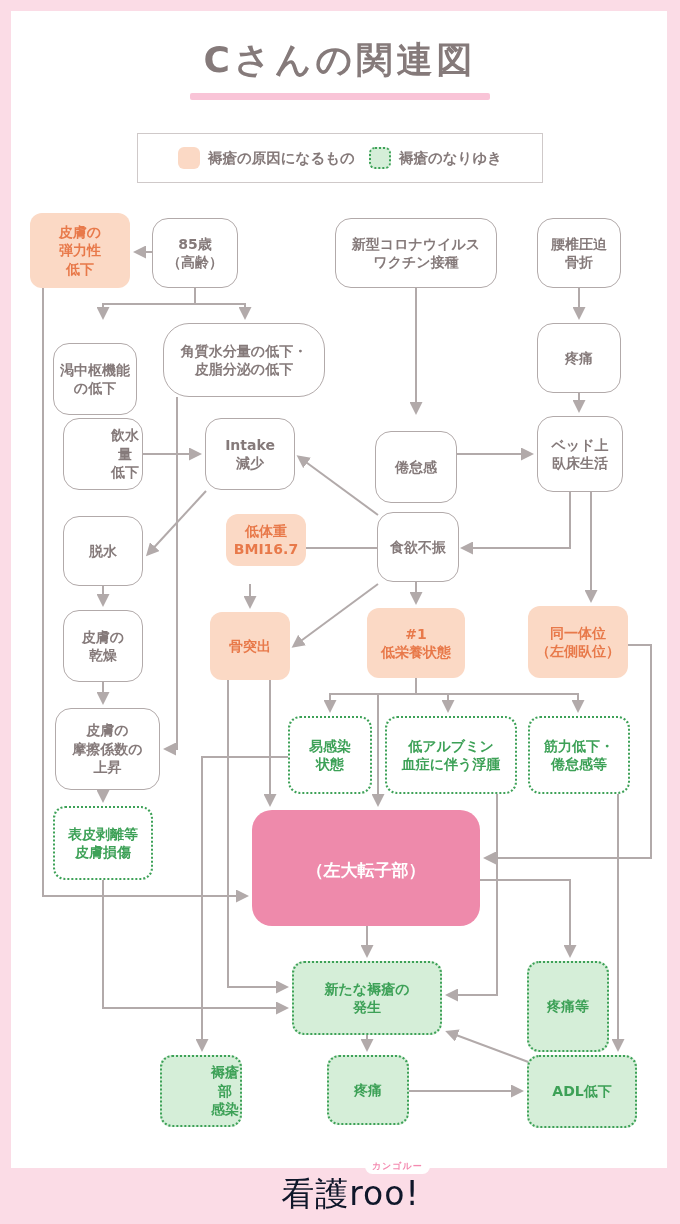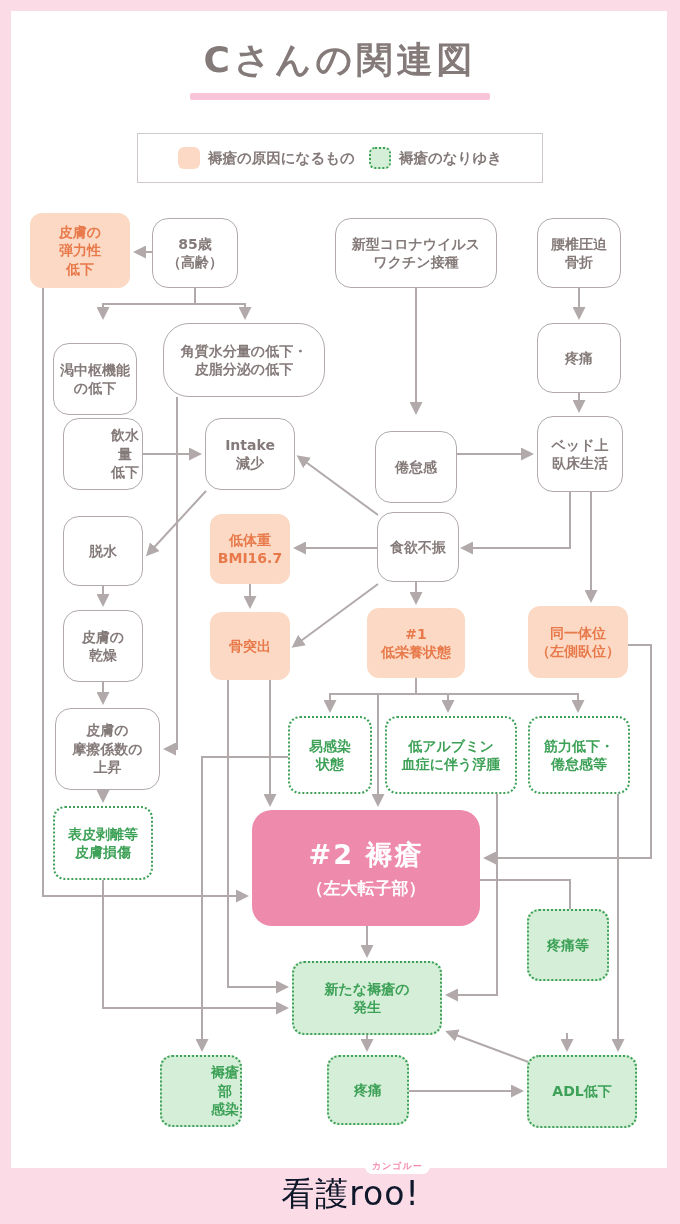--- a/index.html
+++ b/index.html
@@ -125,45 +125,45 @@
 皮脂分泌の低下</span></div>
       <div class="node t-plain" style="left: 537px; top: 323px; width: 84px; height: 70px;"><span class="nl">疼痛</span></div>
       <div class="node t-plain" style="left: 63px; top: 418px; width: 80px; height: 72px; padding-left: 44px;"><span class="nl">飲水量
 低下</span></div>
       <div class="node t-plain" style="left: 205px; top: 418px; width: 90px; height: 72px;"><span class="nl">Intake
 減少</span></div>
       <div class="node t-plain" style="left: 375px; top: 418px; width: 82px; height: 72px; margin-top: 13px;"><span class="nl">倦怠感</span></div>
       <div class="node t-plain" style="left: 537px; top: 416px; width: 86px; height: 76px;"><span class="nl">ベッド上
 臥床生活</span></div>
       <div class="node t-plain" style="left: 63px; top: 516px; width: 80px; height: 70px;"><span class="nl">脱水</span></div>
-      <div class="node t-cause" style="left: 210px; top: 514px; width: 80px; height: 70px;"><span class="nl">低体重
+      <div class="node t-cause" style="left: 226px; top: 514px; width: 80px; height: 52px;"><span class="nl">低体重
 BMI16.7</span></div>
       <div class="node t-plain" style="left: 377px; top: 512px; width: 82px; height: 70px;"><span class="nl">食欲不振</span></div>
       <div class="node t-plain" style="left: 63px; top: 610px; width: 80px; height: 72px;"><span class="nl">皮膚の
 乾燥</span></div>
       <div class="node t-cause" style="left: 210px; top: 612px; width: 80px; height: 68px;"><span class="nl">骨突出</span></div>
       <div class="node t-cause" style="left: 367px; top: 608px; width: 98px; height: 70px;"><span class="nl">#1
 低栄養状態</span></div>
       <div class="node t-cause" style="left: 528px; top: 606px; width: 100px; height: 72px;"><span class="nl">同一体位
 （左側臥位）</span></div>
       <div class="node t-plain" style="left: 55px; top: 708px; width: 105px; height: 82px;"><span class="nl">皮膚の
 摩擦係数の
 上昇</span></div>
       <div class="node t-outcome" style="left: 288px; top: 716px; width: 84px; height: 78px;"><span class="nl">易感染
 状態</span></div>
       <div class="node t-outcome" style="left: 385px; top: 716px; width: 132px; height: 78px;"><span class="nl">低アルブミン
 血症に伴う浮腫</span></div>
       <div class="node t-outcome" style="left: 528px; top: 716px; width: 102px; height: 78px;"><span class="nl">筋力低下・
 倦怠感等</span></div>
       <div class="node t-outcome" style="left: 53px; top: 806px; width: 100px; height: 74px;"><span class="nl">表皮剥離等
 皮膚損傷</span></div>
-      <div class="node t-main" style="left: 252px; top: 810px; width: 228px; height: 116px;"><span class="nl">#2 褥瘡</span><span class="ns">（左大転子部）</span></div>
+      <div class="node t-main" style="left: 252px; top: 810px; width: 228px; height: 116px;"><span class="ns">（左大転子部）</span></div>
       <div class="node t-outcome-filled" style="left: 292px; top: 961px; width: 150px; height: 74px;"><span class="nl">新たな褥瘡の
 発生</span></div>
-      <div class="node t-outcome-filled" style="left: 527px; top: 909px; width: 82px; height: 72px;"><span class="nl">疼痛等</span></div>
+      <div class="node t-outcome-filled" style="left: 527px; top: 961px; width: 82px; height: 91px;"><span class="nl">疼痛等</span></div>
       <div class="node t-outcome-filled" style="left: 160px; top: 1055px; width: 82px; height: 72px; padding-left: 48px;"><span class="nl">褥瘡部
 感染</span></div>
       <div class="node t-outcome-filled" style="left: 327px; top: 1055px; width: 82px; height: 70px;"><span class="nl">疼痛</span></div>
       <div class="node t-outcome-filled" style="left: 527px; top: 1055px; width: 110px; height: 73px;"><span class="nl">ADL低下</span></div>
     </div>
 
   <div class="logo">
     <span class="logo-inner">
       <span class="logo-balloon">カンゴルー</span>
       <span class="logo-text">看護roo!</span>

